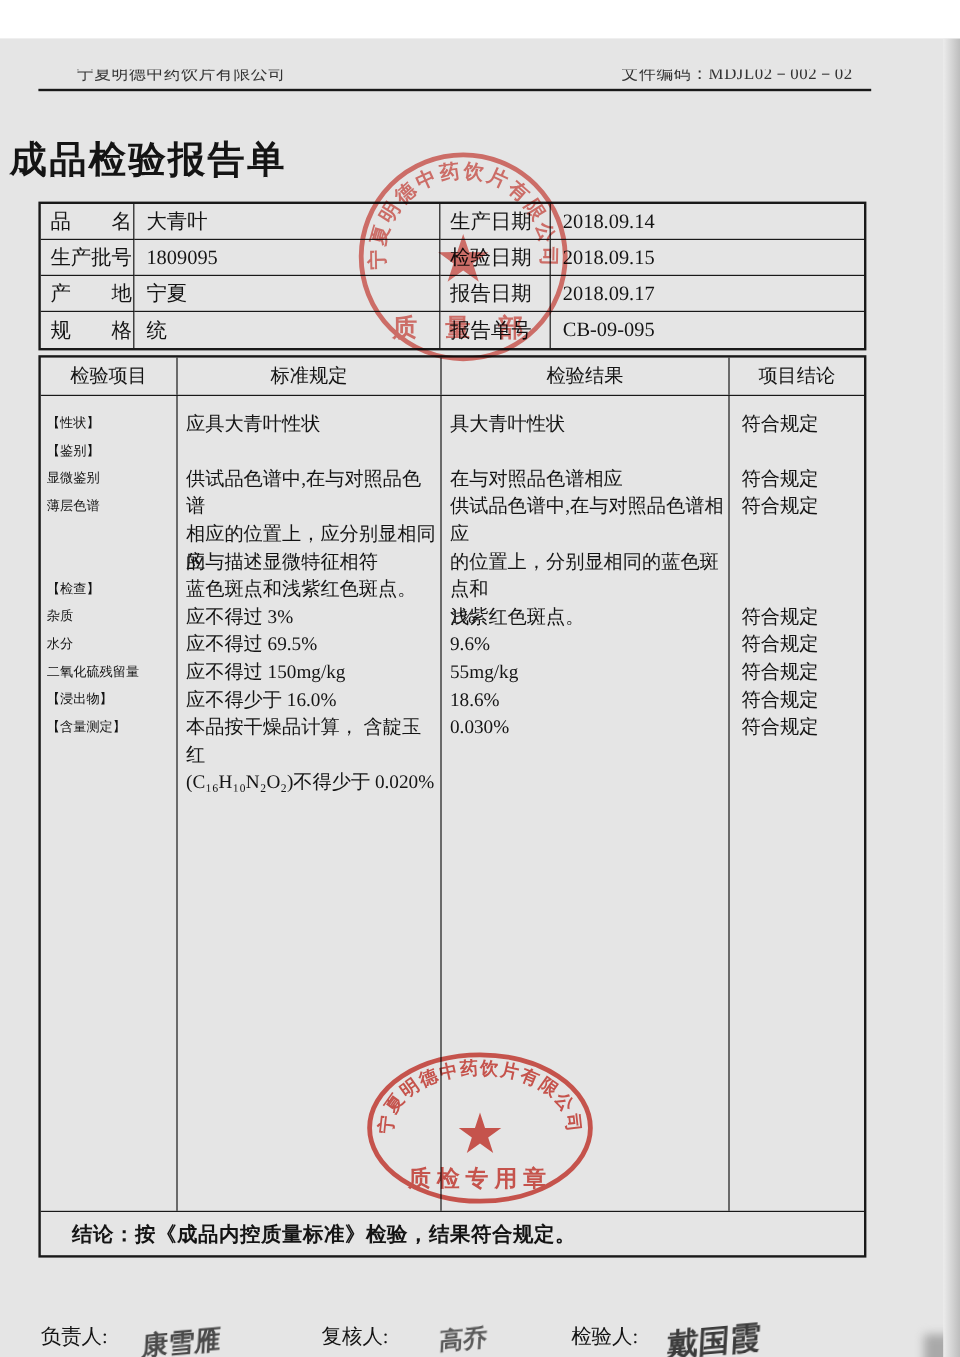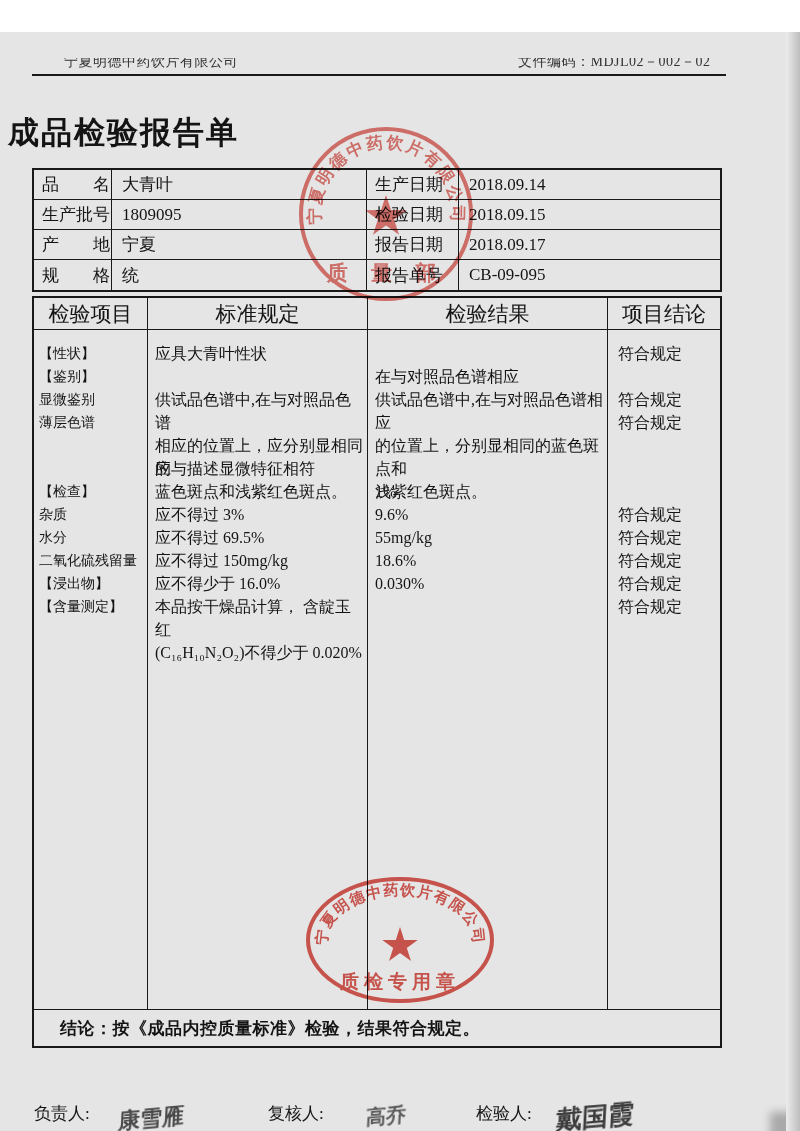--- a/index.html
+++ b/index.html
@@ -27,28 +27,28 @@
     grid-auto-rows:30px;font-size:17px;}
   .info>div{box-sizing:border-box;display:flex;align-items:center;padding:0 8px;
     border-right:1px solid #191919;border-bottom:1px solid #191919;white-space:nowrap;overflow:visible;}
   .info>div.lastcol{border-right:none;text-align:right;}
   .info>div.lastrow{border-bottom:none;}
   .info .val{padding-left:10px;}
   
   .main{position:absolute;left:32px;top:264px;width:690px;box-sizing:border-box;
     border:2px solid #191919;}
   .mhead{display:grid;grid-template-columns:114px 220px 240px 1fr;height:31px;
-    border-bottom:1px solid #191919;font-size:21px;}
+    border-bottom:1px solid #191919;font-size:16px;}
   .mhead>div{box-sizing:border-box;display:flex;align-items:center;justify-content:center;
     border-right:1px solid #191919;}
   .mhead>div.lastcol{border-right:none;}
   .mbody{display:flex;height:679px;border-bottom:1px solid #191919;font-size:16px;}
   .mcol{box-sizing:border-box;border-right:1px solid #191919;padding-top:12px;}
   .mcol.lastcol{border-right:none;}
-  .mcol1{width:114px;font-size:14px;}
+  .mcol1{width:114px;font-size:11px;}
   .mcol2{width:220px;}
   .mcol3{width:240px;}
   .mcol4{flex:1;}
   .mcell{line-height:23px;height:23px;padding:0 4px 0 7px;white-space:pre-line;overflow:visible;}
   .mcol1 .mcell{padding-left:5px;}
   .mcol4 .mcell{padding-left:10px;}
   .mcell.l3{height:69px;}
   .mcell.l2{height:46px;}
   .concl{height:36px;display:flex;align-items:center;font-weight:bold;font-size:17px;
     padding-left:26px;letter-spacing:0.5px;}
@@ -133,20 +133,21 @@
         <div class="mcell">应与描述显微特征相符</div>
         <div class="mcell"></div>
         <div class="mcell">应不得过 3%</div>
         <div class="mcell">应不得过 69.5%</div>
         <div class="mcell">应不得过 150mg/kg</div>
         <div class="mcell">应不得少于 16.0%</div>
         <div class="mcell l2">本品按干燥品计算， 含靛玉红
 (C₁₆H₁₀N₂O₂)不得少于 0.020%</div>
       </div>
       <div class="mcol mcol3">
+        <div class="mcell">具大青叶性状</div>
         <div class="mcell"></div>
         <div class="mcell">在与对照品色谱相应</div>
         <div class="mcell l3">供试品色谱中,在与对照品色谱相应
 的位置上，分别显相同的蓝色斑点和
 浅紫红色斑点。</div>
         <div class="mcell"></div>
         <div class="mcell">1%</div>
         <div class="mcell">9.6%</div>
         <div class="mcell">55mg/kg</div>
         <div class="mcell">18.6%</div>

